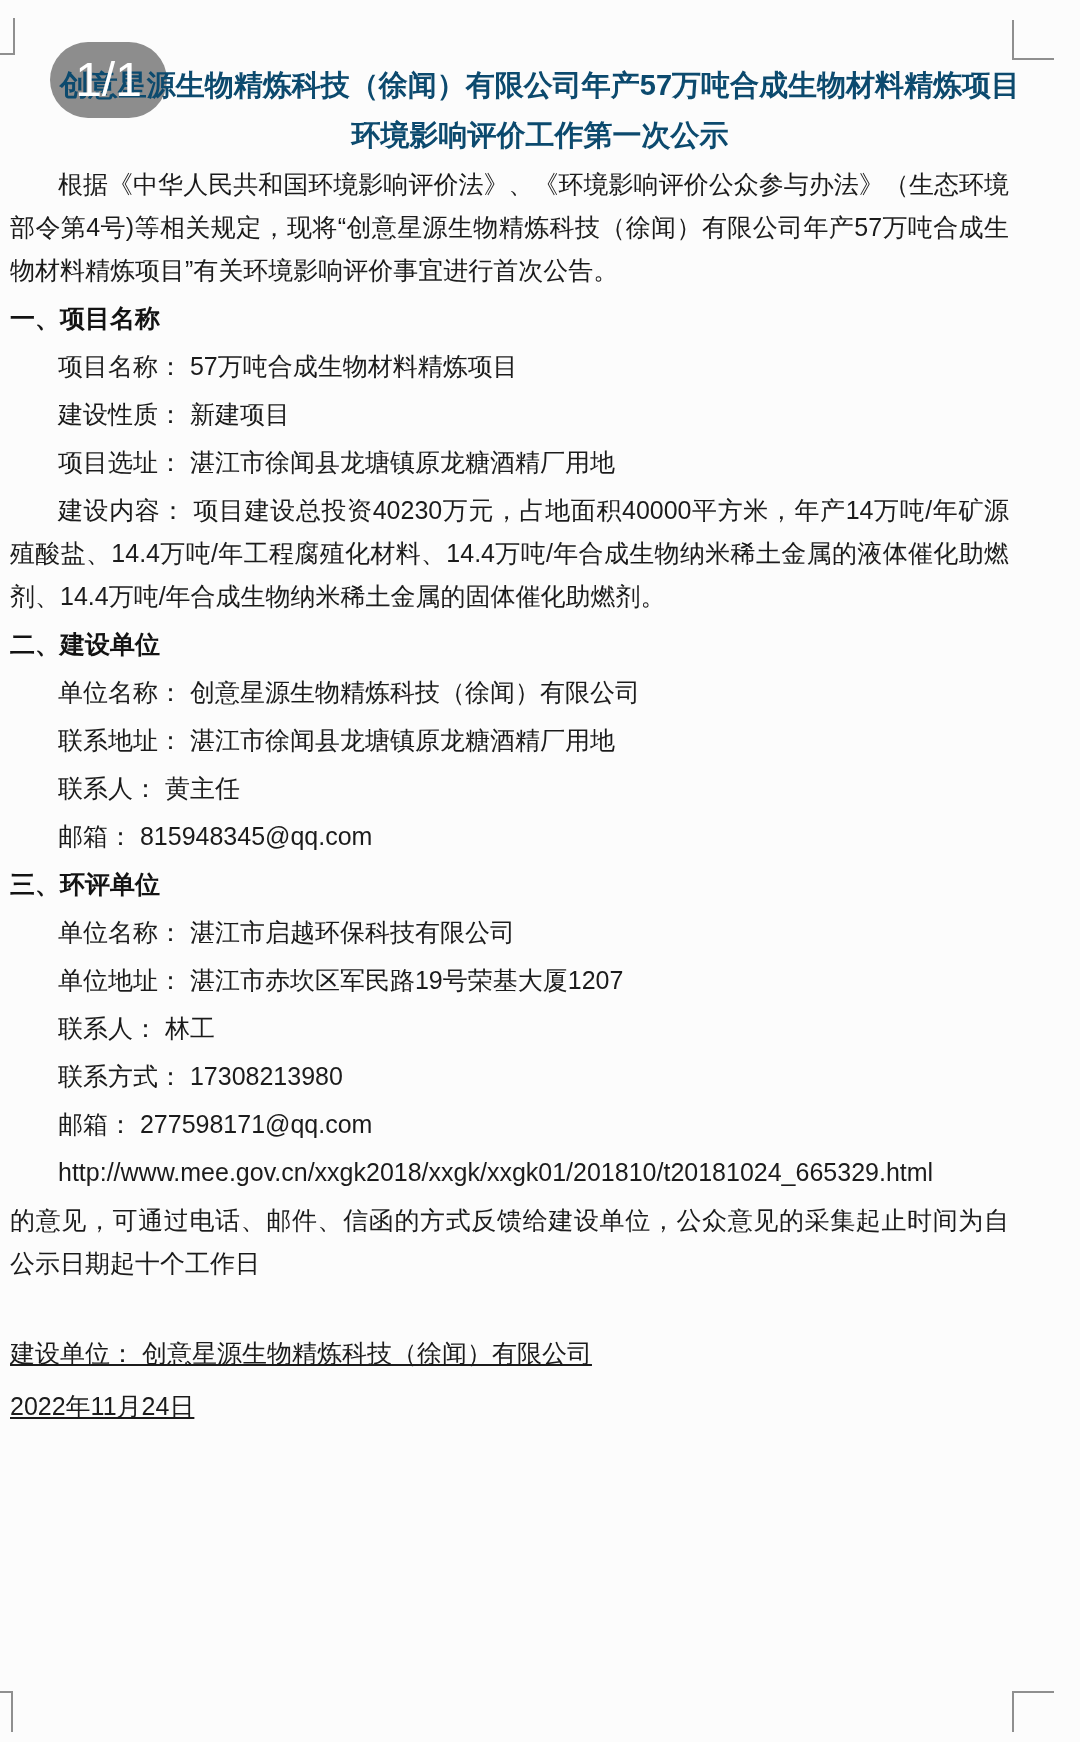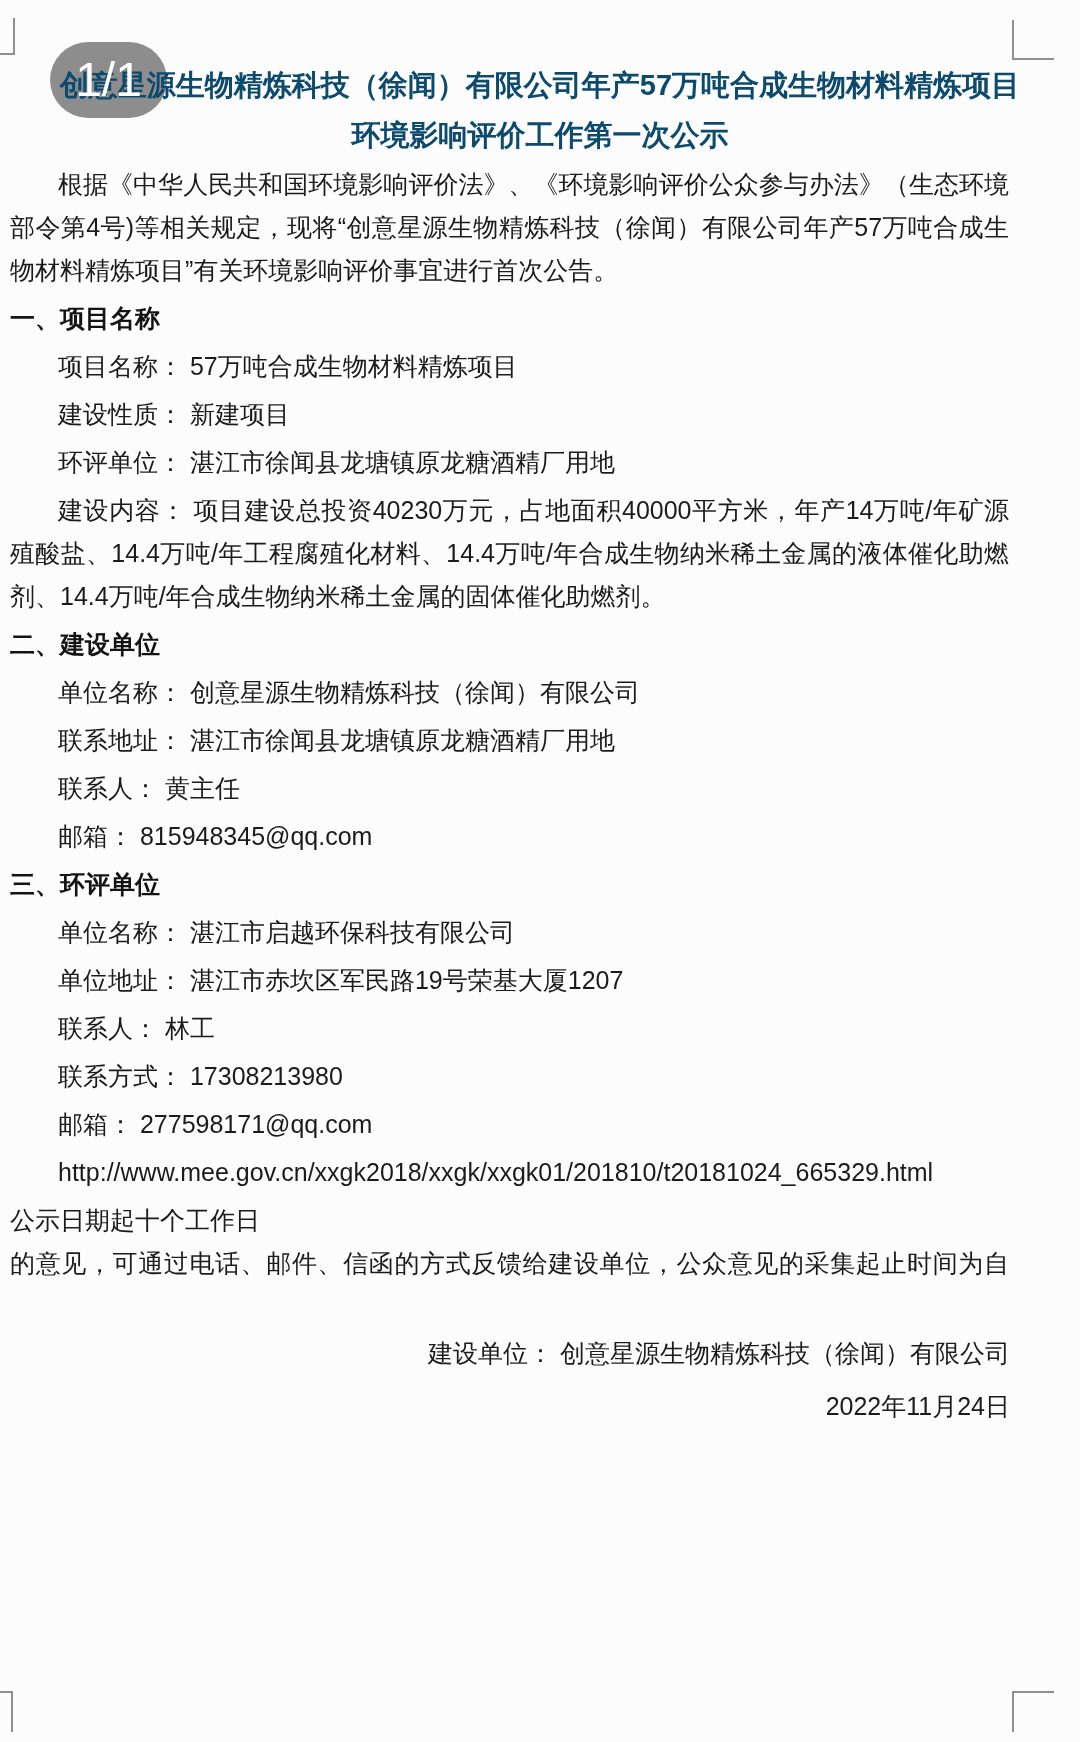--- a/index.html
+++ b/index.html
@@ -51,21 +51,21 @@
     z-index: 2;
     font-size: 25px; line-height: 43px;
     color: #1b1b1b;
   }
   .block { margin: 0 16px 5px 0; }
   .line  { height: 43px; overflow: hidden; }
   .jline { text-align: justify; text-align-last: justify; text-justify: inter-character; }
   .indent { text-indent: 48px; }
   .pad    { padding-left: 48px; }
   .sec-heading { font-weight: bold; color: #131313; }
-  .sig-line { text-align: right; padding-right: 15px; }
+  .sig-line { text-align: left; padding-right: 15px; text-decoration: underline; }
   .sig-company { margin-top: 47px; }
   .sig-date { margin-top: 10px; }
 </style>
 </head>
 <body>
 
 <div class="page">
 
   <div class="mark mark-tl"></div>
   <div class="mark mark-tr"></div>
@@ -84,21 +84,21 @@
 
     <div class="block">
       <div class="line jline indent">根据《中华人民共和国环境影响评价法》、《环境影响评价公众参与办法》（生态环境</div>
       <div class="line jline">部令第4号)等相关规定，现将“创意星源生物精炼科技（徐闻）有限公司年产57万吨合成生</div>
       <div class="line">物材料精炼项目”有关环境影响评价事宜进行首次公告。</div>
     </div>
 
     <div class="block line sec-heading">一、项目名称</div>
     <div class="block line pad">项目名称： 57万吨合成生物材料精炼项目</div>
     <div class="block line pad">建设性质： 新建项目</div>
-    <div class="block line pad">环评单位： 湛江市徐闻县龙塘镇原龙糖酒精厂用地</div>
+    <div class="block line pad">项目选址： 湛江市徐闻县龙塘镇原龙糖酒精厂用地</div>
 
     <div class="block">
       <div class="line jline indent">建设内容： 项目建设总投资40230万元，占地面积40000平方米，年产14万吨/年矿源腐</div>
       <div class="line jline">殖酸盐、14.4万吨/年工程腐殖化材料、14.4万吨/年合成生物纳米稀土金属的液体催化助燃</div>
       <div class="line">剂、14.4万吨/年合成生物纳米稀土金属的固体催化助燃剂。</div>
     </div>
 
     <div class="block line sec-heading">二、建设单位</div>
     <div class="block line pad">单位名称： 创意星源生物精炼科技（徐闻）有限公司</div>
     <div class="block line pad">联系地址： 湛江市徐闻县龙塘镇原龙糖酒精厂用地</div>
@@ -109,22 +109,22 @@
     <div class="block line pad">单位名称： 湛江市启越环保科技有限公司</div>
     <div class="block line pad">单位地址： 湛江市赤坎区军民路19号荣基大厦1207</div>
     <div class="block line pad">联系人： 林工</div>
     <div class="block line pad">联系方式： 17308213980</div>
     <div class="block line pad">邮箱： 277598171@qq.com</div>
 
     <div class="block line pad">http://www.mee.gov.cn/xxgk2018/xxgk/xxgk01/201810/t20181024_665329.html</div>
 
 
     <div class="block">
+      <div class="line jline">的意见，可通过电话、邮件、信函的方式反馈给建设单位，公众意见的采集起止时间为自本</div>
       <div class="line">公示日期起十个工作日</div>
-      <div class="line jline">的意见，可通过电话、邮件、信函的方式反馈给建设单位，公众意见的采集起止时间为自本</div>
     </div>
 
     <div class="line sig-line sig-company">建设单位： 创意星源生物精炼科技（徐闻）有限公司</div>
     <div class="line sig-line sig-date">2022年11月24日</div>
 
   </div>
 
 </div>
 
 </body></html>

